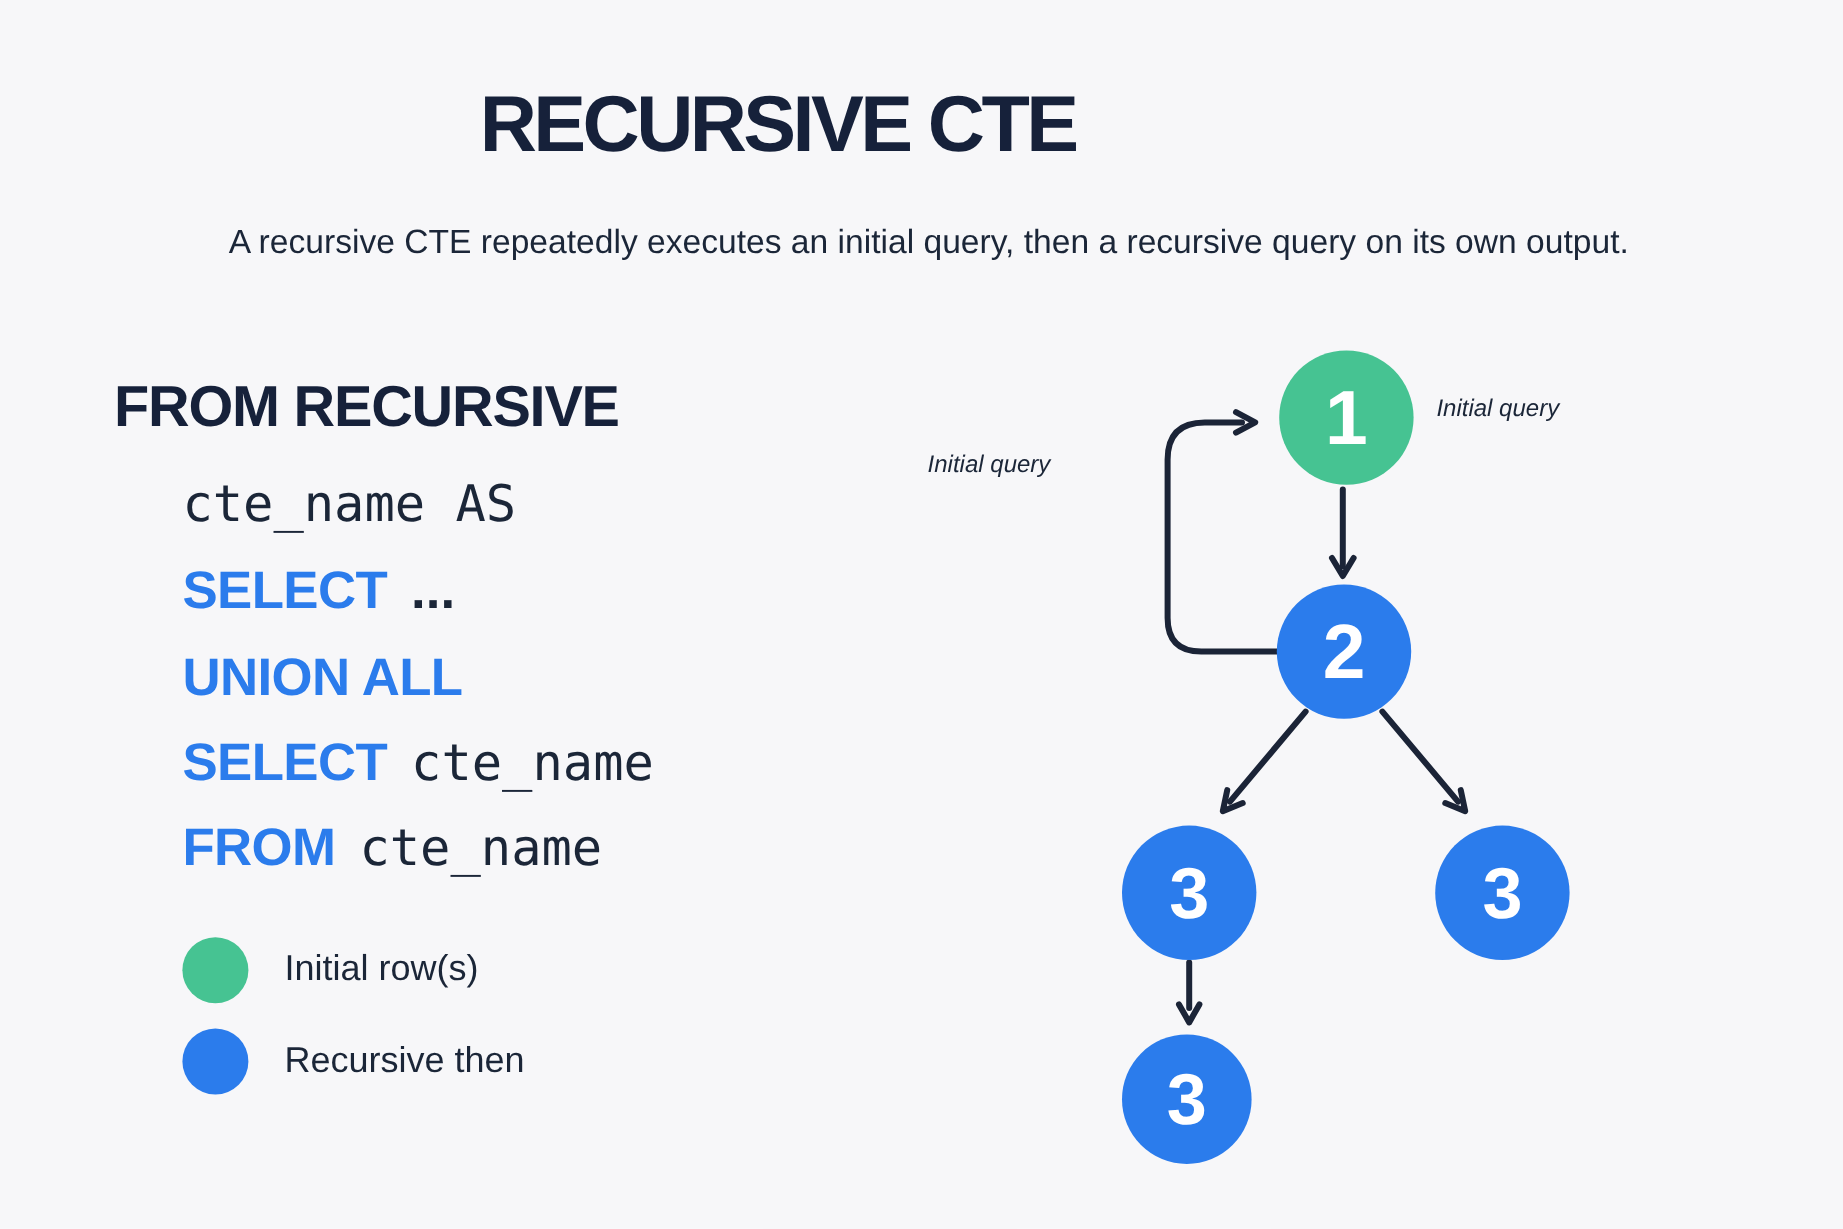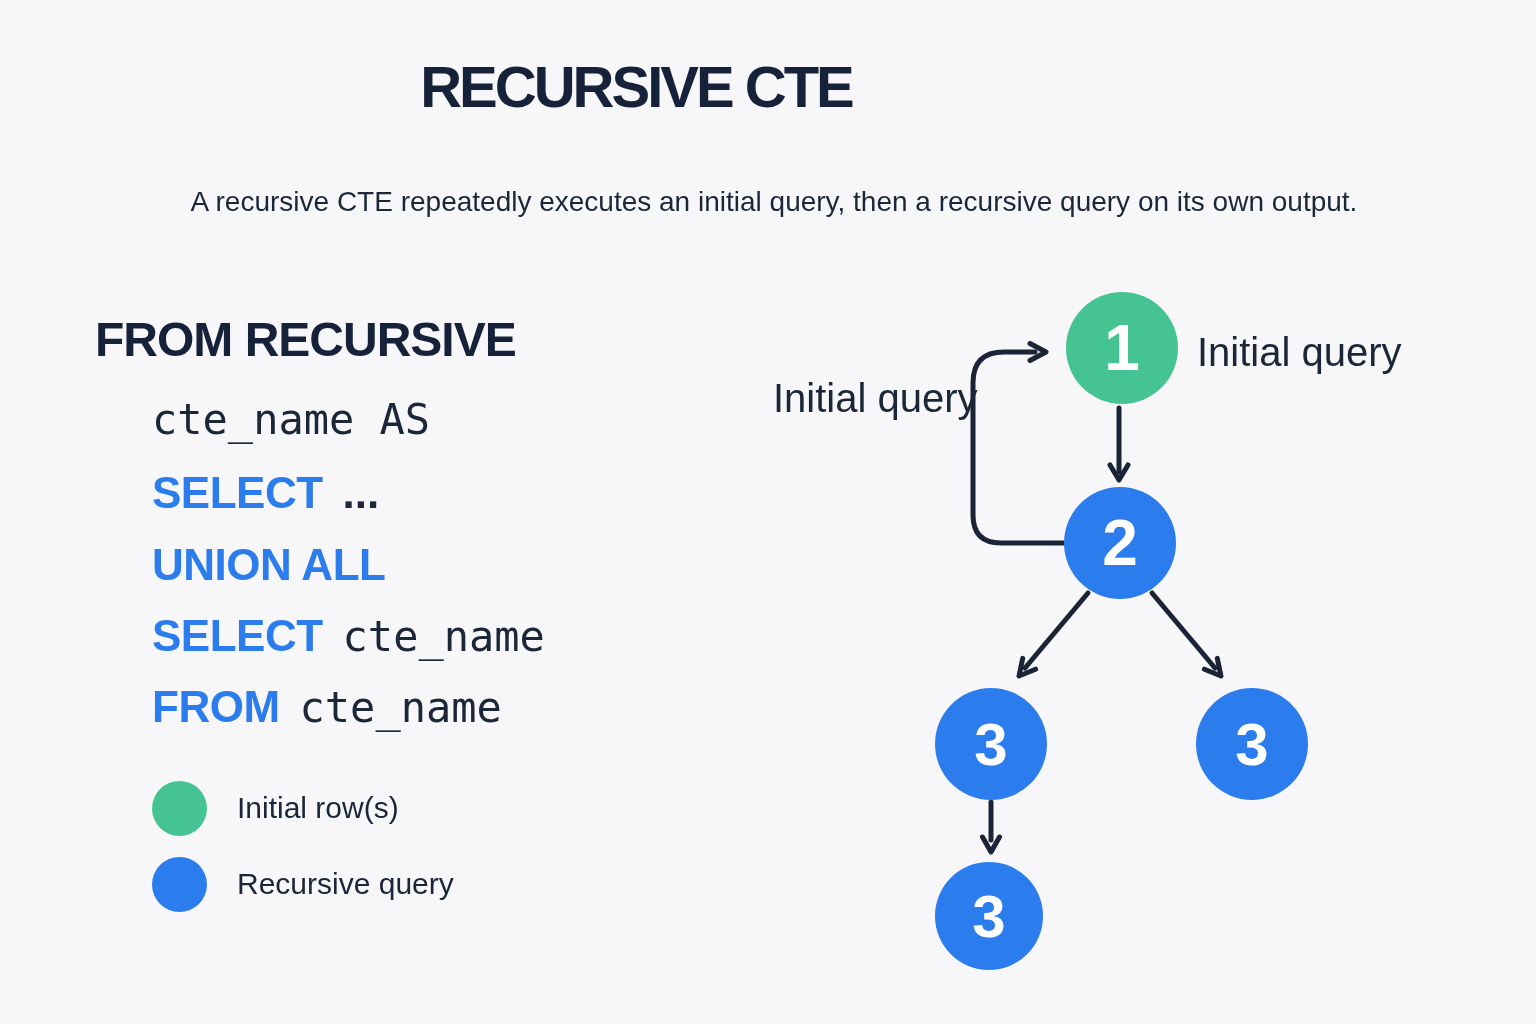--- a/index.html
+++ b/index.html
@@ -8,23 +8,23 @@
     width:1536px;height:1024px;
     background:#F7F7F9;
     overflow:hidden;
     font-family:"Liberation Sans", sans-serif;
     color:#1B2638;
   }
   
   .title{
     position:absolute;left:0;top:58px;width:1272px;
     text-align:center;
-    font-size:58px;font-weight:800;letter-spacing:-3px;
+    font-size:66px;font-weight:800;letter-spacing:-3px;
     color:#16213A;line-height:1.0;
-    margin:0;
+    margin:12px;
   }
   .subtitle{
     position:absolute;left:68px;top:170px;width:1400px;
     text-align:center;
     font-size:28px;line-height:51px;font-weight:400;
     color:#1B2638;margin:6px;
   }
   
   .code-heading{
     position:absolute;left:95px;top:314px;
@@ -66,21 +66,21 @@
     color:#FFFFFF;font-weight:700;
   }
   .node.green{background:#46C392;}
   .node.blue{background:#2B7CEC;}
   .node-1{left:1066px;top:292px;width:112px;height:112px;font-size:64px;}
   .node-2{left:1064px;top:487px;width:112px;height:112px;font-size:64px;}
   .node-3a{left:935px;top:688px;width:112px;height:112px;font-size:60px;}
   .node-3b{left:1196px;top:688px;width:112px;height:112px;font-size:60px;}
   .node-3c{left:935px;top:862px;width:108px;height:108px;font-size:60px;}
   .diagram-label{
-    position:absolute;font-size:40px;color:#1B2638;white-space:nowrap;
+    position:absolute;font-size:20px;color:#1B2638;white-space:nowrap;font-style:italic;
   }
   .label-right{left:1197px;top:330px;}
   .label-left{left:773px;top:376px;}
 </style>
 </head>
 <body>
 
 <div class="canvas">
 
   <h1 class="title">RECURSIVE CTE</h1>
@@ -107,21 +107,21 @@
   <div class="code-line l-from">
     <span class="kw">FROM</span><span class="gap"></span><span class="mono">cte_name</span>
   </div>
 
   <div class="legend-item first">
     <span class="swatch green"></span>
     <span class="legend-label">Initial row(s)</span>
   </div>
   <div class="legend-item second">
     <span class="swatch blue"></span>
-    <span class="legend-label">Recursive query</span>
+    <span class="legend-label">Recursive then</span>
   </div>
 
   <svg class="arrows" viewBox="0 0 1536 1024" fill="none" stroke="#1B2437" stroke-width="5" stroke-linecap="round" stroke-linejoin="round">
     <g>
       <path d="M1119 408 L1119 472"></path>
       <path d="M1110 465 L1119 480 L1128 465"></path>
     </g>
     <g>
       <path d="M1066 543 L1001 543 Q973 543 973 515 L973 383 Q973 352 1004 352 L1035 352"></path>
       <path d="M1030 343.5 L1046 352 L1030 360.5"></path>

